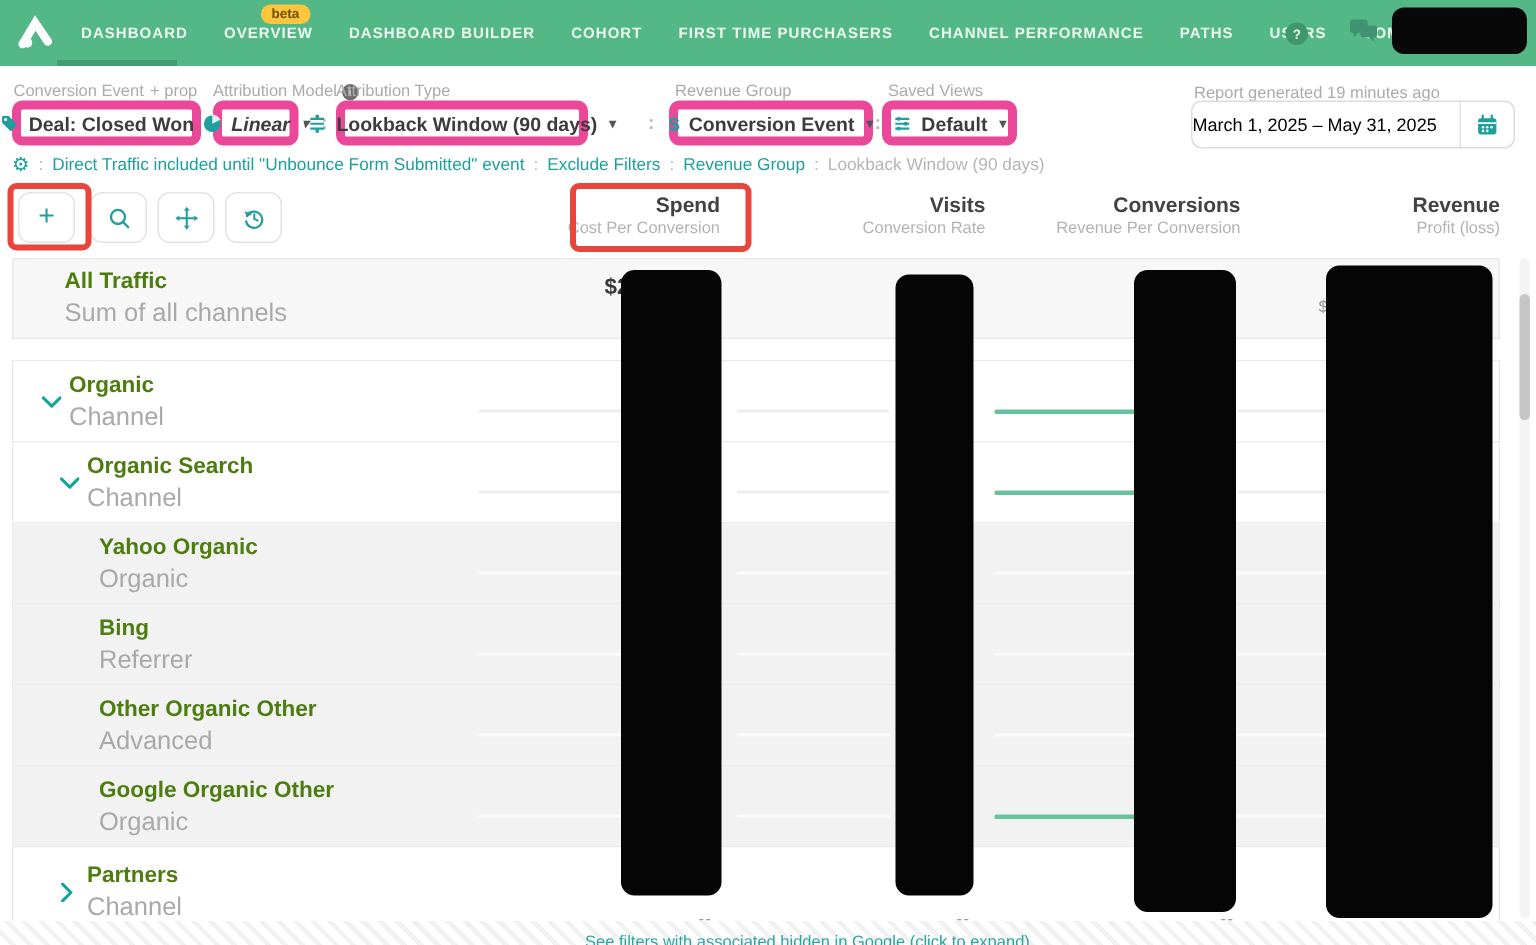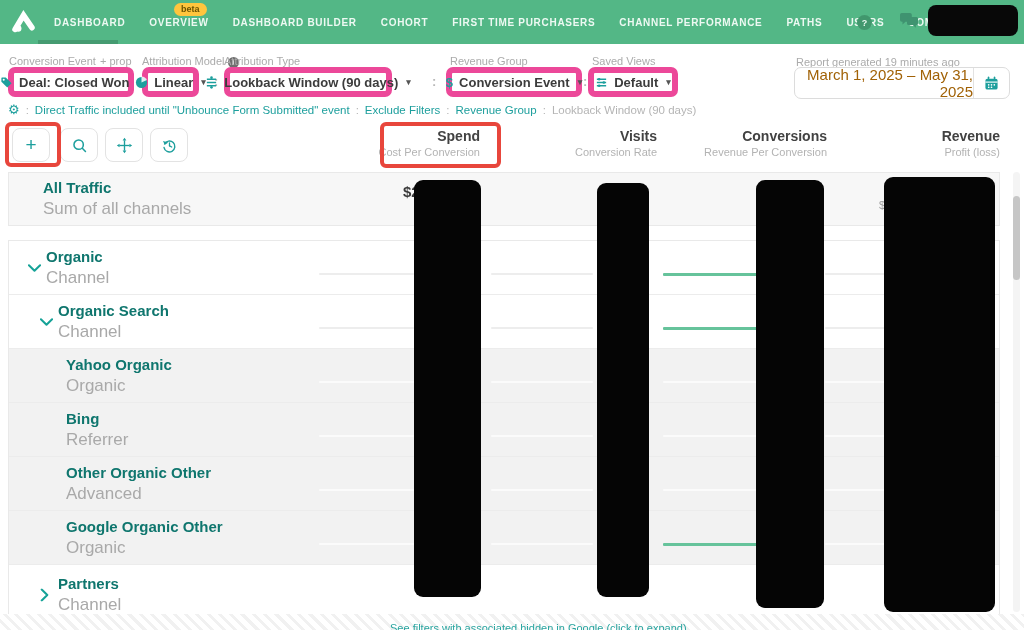--- a/index.html
+++ b/index.html
@@ -19,21 +19,21 @@
   .nav-redact { position:absolute; left:928px; top:5px; width:90px; height:31px; background:#080808; border-radius:8px; }
 
   
   .flabel { position:absolute; font-size:11px; color:#ababab; white-space:nowrap; }
   .fbtn { position:absolute; height:30px; background:#fff; border:6px solid #ec4899; border-radius:7px; display:flex; align-items:center; justify-content:center; gap:6px; font-size:13px; font-weight:700; color:#3c3c3c; cursor:pointer; white-space:nowrap; }
   .caret { font-size:9px; color:#555; margin-left:2px; }
   .fsep { position:absolute; font-size:13px; color:#b9b9b9; font-weight:700; }
   .tealic { color:#1d9f9d; display:flex; align-items:center; }
   .info-dot { display:inline-flex; width:11px; height:11px; border-radius:50%; background:#6e6e6e; color:#fff; font-size:8px; align-items:center; justify-content:center; margin-left:3px; vertical-align:middle; font-weight:700; }
   .datebox { position:absolute; left:794px; top:67px; width:216px; height:32px; border:1px solid #dcdcdc; border-radius:7px; background:#fff; display:flex; align-items:center; cursor:pointer; }
-  .datebox .dtext { flex:1; text-align:right; font-size:15px; color:#a16207; }
+  .datebox .dtext { flex:1; text-align:left; font-size:12px; color:#000000; }
   .datebox .calbtn { width:36px; height:100%; border-left:1px solid #e2e2e2; display:flex; align-items:center; justify-content:center; cursor:pointer; }
 
   
   .applied { position:absolute; left:8px; top:102px; display:flex; align-items:center; gap:6px; font-size:11.5px; white-space:nowrap; }
   .applied .lnk { color:#1d9f9d; cursor:pointer; }
   .applied .mut { color:#b5b5b5; }
   .applied .sep { color:#b5b5b5; }
   .gear { color:#1d9f9d; font-size:13px; }
 
   
@@ -46,21 +46,21 @@
   .colhead .cs { font-size:11px; color:#b3b3b3; line-height:15px; }
 
   
   .card { position:absolute; left:8px; width:992px; background:#fff; border:1px solid #e9e9e9; }
   .sumcard { top:172px; height:54px; background:#f7f7f7; }
   .rowscard { top:240px; height:384px; }
   .trow { position:relative; height:54px; border-bottom:1px solid #ececec; background:#fff; cursor:pointer; }
   .trow:last-child { height:59px; border-bottom:none; }
   .trow.gray { background:#f2f2f2; }
   .nameblk { position:absolute; top:50%; transform:translateY(-50%); display:flex; flex-direction:column; gap:3px; }
-  .rname { font-size:15px; font-weight:700; color:#0f766e; white-space:nowrap; }
+  .rname { font-size:15px; font-weight:700; color:#4d7c0f; white-space:nowrap; }
   .rsub { font-size:17px; color:#a9a9a9; white-space:nowrap; }
   .chev { position:absolute; top:50%; transform:translateY(-50%); }
   .ind1 .nameblk { left:37px; } .ind1 .chev { left:19px; }
   .ind2 .nameblk { left:49px; } .ind2 .chev { left:31px; }
   .ind3 .nameblk { left:57px; }
   .sum-nameblk { left:34px; }
 
   
   .spark { position:absolute; height:2px; background:#ededed; top:32px; border-radius:1px; }
   .gray .spark { background:#fbfbfb; }
@@ -136,21 +136,21 @@
     </span>
     <span>Deal: Closed Won</span>
     <span class="caret">▾</span>
   </div>
 
   <span class="fsep" style="left:136px; top:74px;">:</span>
 
   <div class="flabel" style="left:142px; top:55px;">
     <span>Attribution Model</span><span class="info-dot">i</span>
   </div>
-  <div class="fbtn" style="left:142px; top:67px; width:57px;">
+  <div class="fbtn" style="left:142px; top:67px; width:57px;font-style:italic;">
     <span class="tealic">
       <svg width="13" height="13" viewBox="0 0 14 14">
           <circle cx="7" cy="7" r="6" fill="#1d9f9d"></circle>
           <path d="M7 7 L7 0.5 A6.5 6.5 0 0 1 12.8 4.2 Z" fill="#ffffff" opacity="0.85"></path>
         </svg>
     </span>
     <span>Linear</span>
     <span class="caret">▾</span>
   </div>
 

